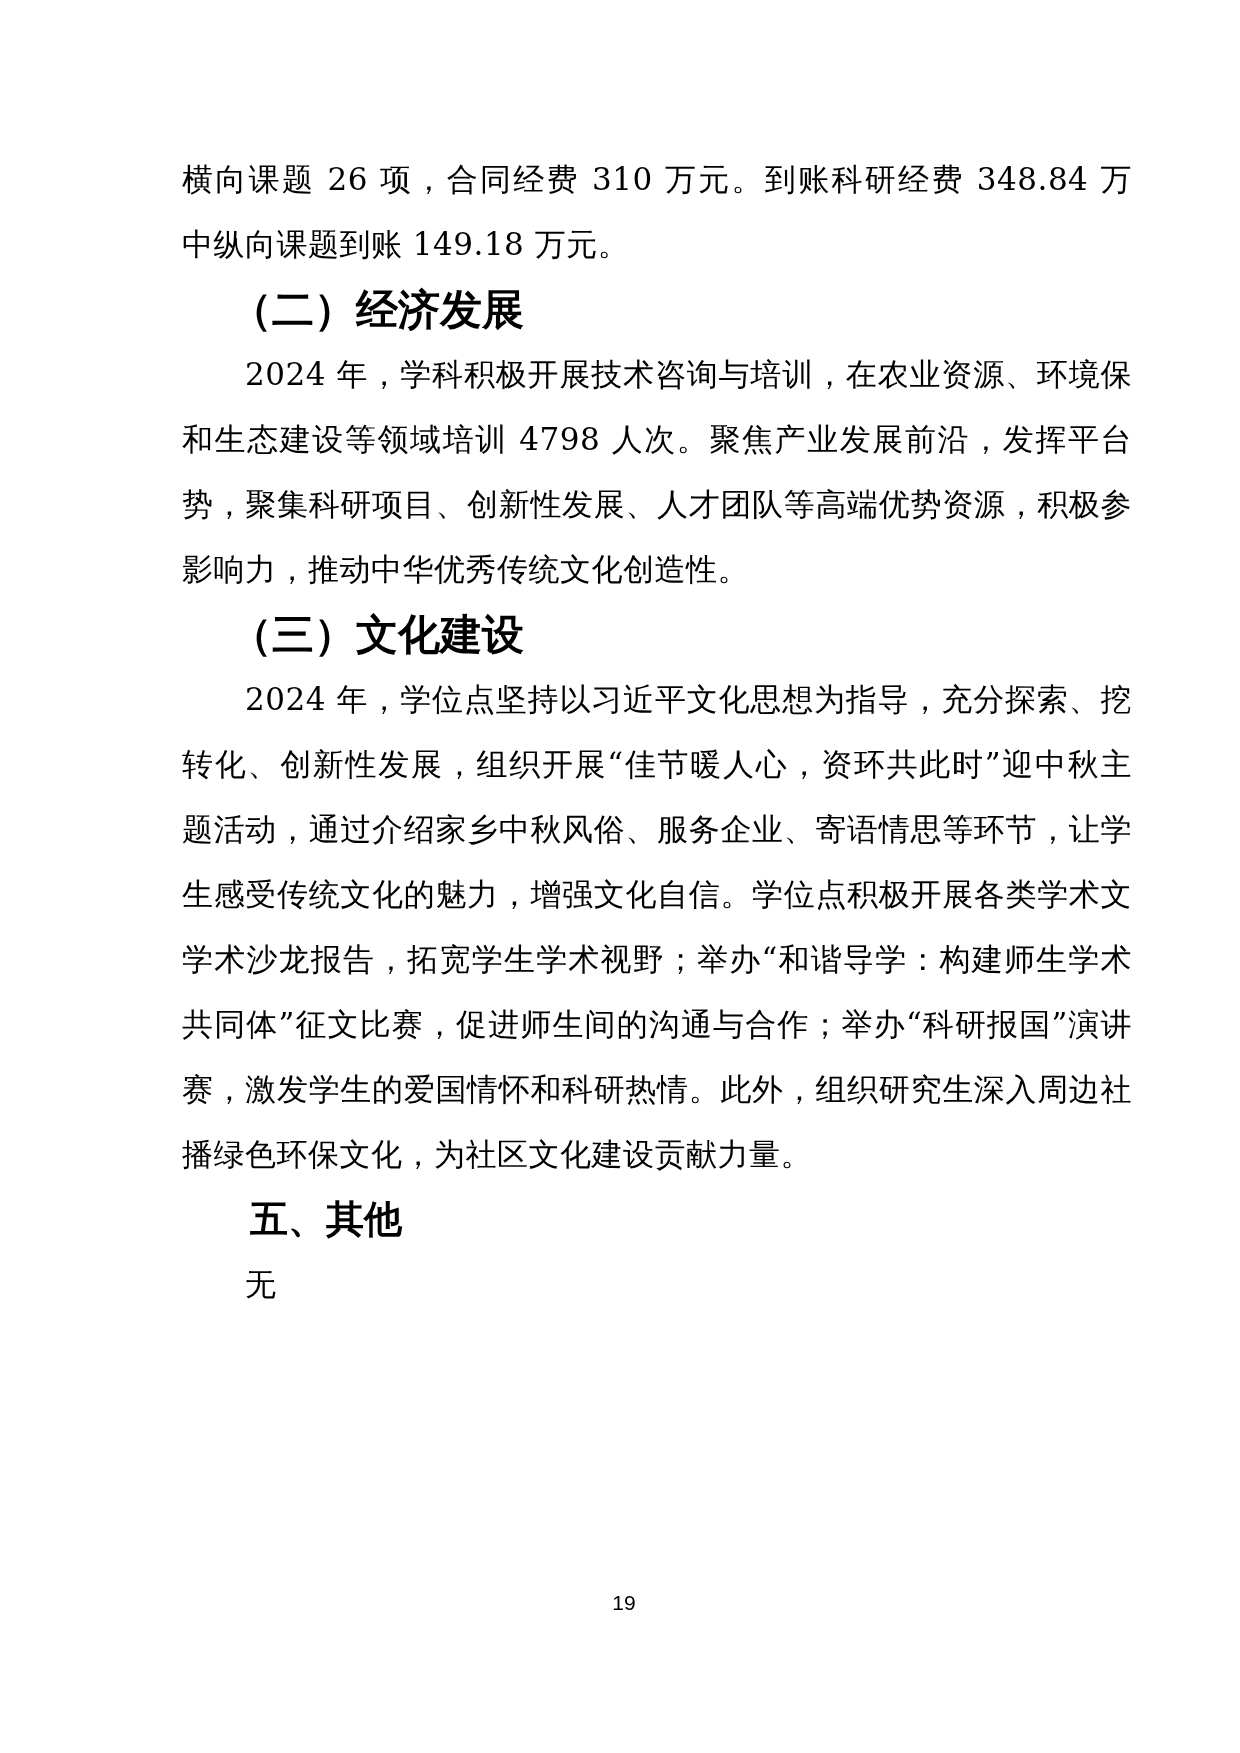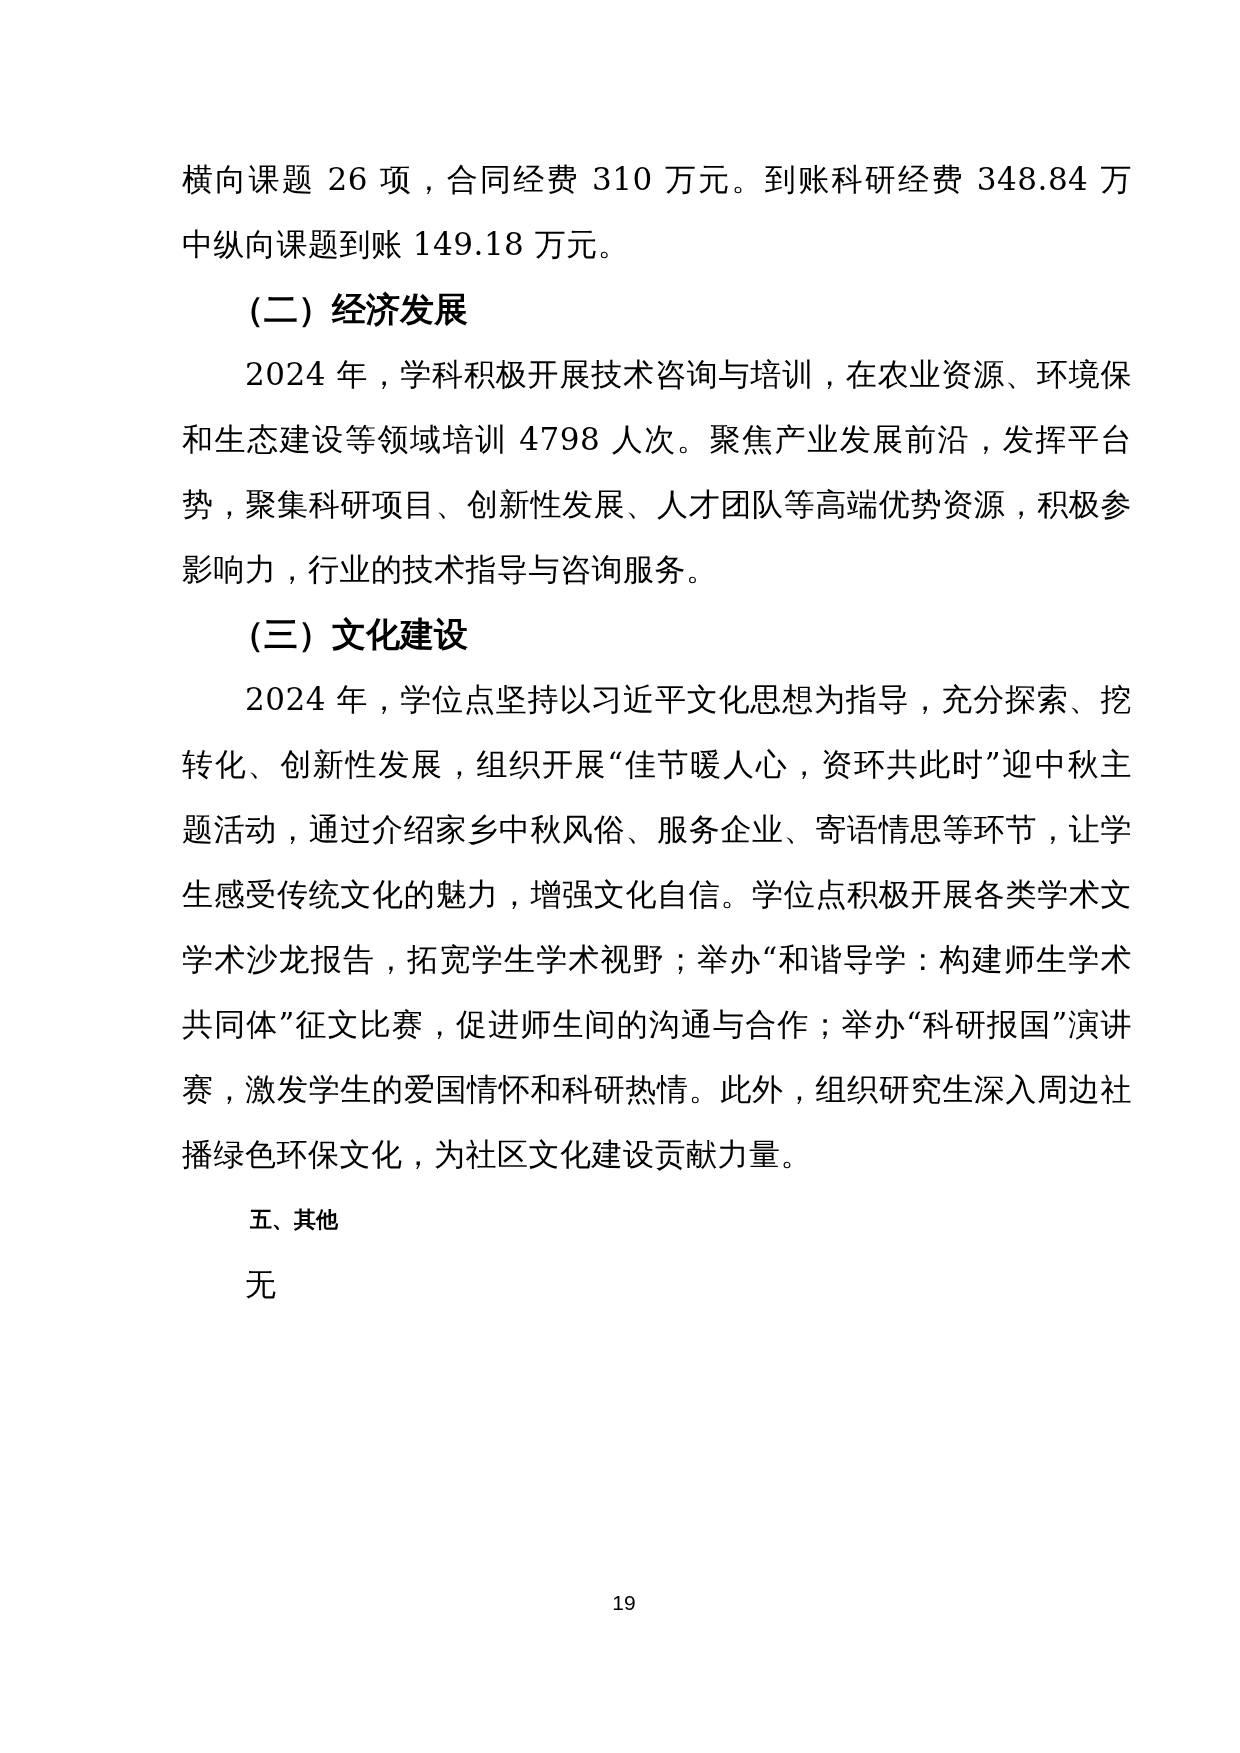--- a/index.html
+++ b/index.html
@@ -39,30 +39,30 @@
     text-align: justify;
     text-align-last: justify;
   }
   .indent {
     text-indent: 63px;
   }
   .heading-l2 {
     display: block;
     height: 65px;
     line-height: 65px;
-    font-size: 34px;
+    font-size: 42px;
     font-weight: bold;
     padding-left: 48px;
     font-family: "DejaVu Serif", "Liberation Serif", serif;
   }
   .heading-l1 {
     display: block;
     height: 65px;
     line-height: 65px;
-    font-size: 22px;
+    font-size: 38px;
     font-weight: bold;
     padding-left: 68px;
     font-family: "DejaVu Sans", "Liberation Sans", sans-serif;
   }
   .page-footer {
     position: absolute;
     top: 1588px;
     left: 4px;
     width: 1240px;
     height: 30px;
@@ -82,21 +82,21 @@
       <span class="line fill">横向课题 26 项，合同经费 310 万元。到账科研经费 348.84 万元，其</span>
       <span class="line">中纵向课题到账 149.18 万元。</span>
     </div>
 
     <span class="heading-l2">（二）经济发展</span>
 
     <div class="para">
       <span class="line fill indent">2024 年，学科积极开展技术咨询与培训，在农业资源、环境保护</span>
       <span class="line fill">和生态建设等领域培训 4798 人次。聚焦产业发展前沿，发挥平台优</span>
       <span class="line fill">势，聚集科研项目、创新性发展、人才团队等高端优势资源，积极参与</span>
-      <span class="line">影响力，行业的技术指导与咨询服务。</span>
+      <span class="line">影响力，推动中华优秀传统文化创造性。</span>
     </div>
 
     <span class="heading-l2">（三）文化建设</span>
 
     <div class="para">
       <span class="line fill indent">2024 年，学位点坚持以习近平文化思想为指导，充分探索、挖掘</span>
       <span class="line fill">转化、创新性发展，组织开展“佳节暖人心，资环共此时”迎中秋主</span>
       <span class="line fill">题活动，通过介绍家乡中秋风俗、服务企业、寄语情思等环节，让学</span>
       <span class="line fill">生感受传统文化的魅力，增强文化自信。学位点积极开展各类学术文</span>
       <span class="line fill">学术沙龙报告，拓宽学生学术视野；举办“和谐导学：构建师生学术</span>

